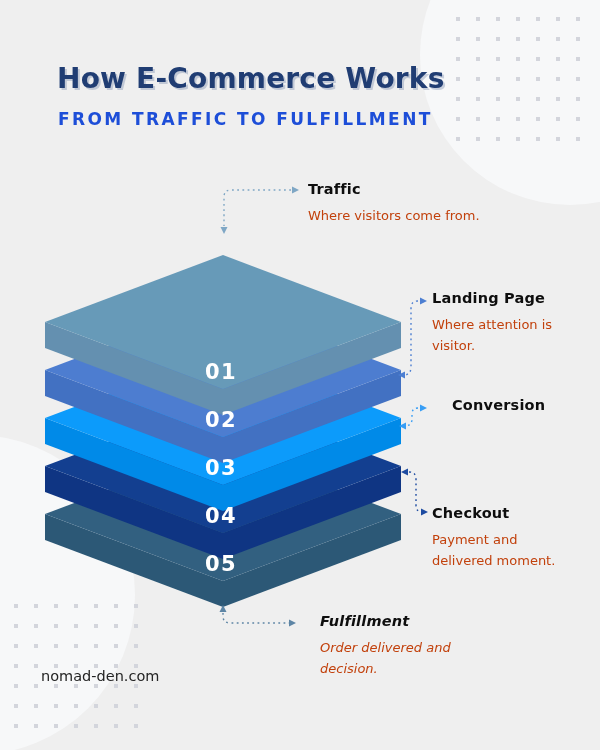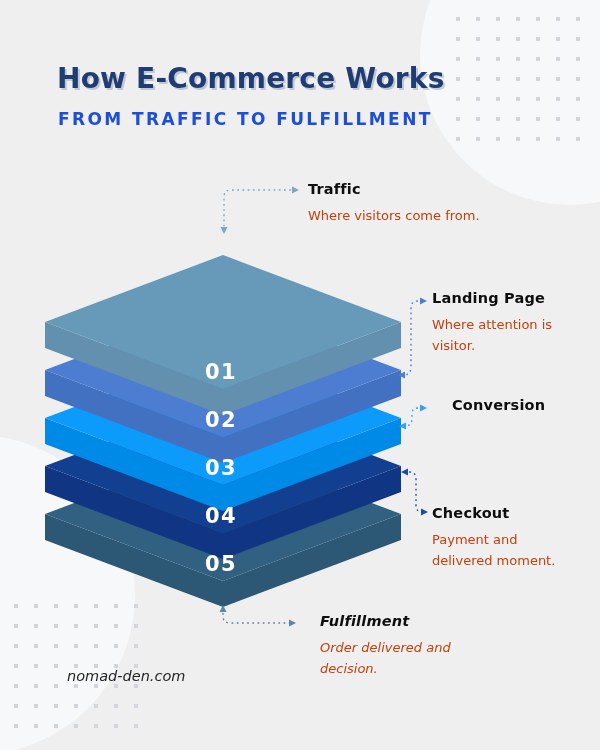--- a/index.html
+++ b/index.html
@@ -39,21 +39,21 @@
   
   .ann{position:absolute;z-index:3;}
   .ann h3{margin:0;font-size:14.5px;font-weight:bold;color:#0e0e0e;letter-spacing:.2px;}
   .ann p{margin:9px 0 0;font-size:13px;line-height:1.6;color:#c2410c;}
   .ann-traffic{left:308px;top:181px;width:230px;}
   .ann-landing{left:432px;top:290px;width:128px;}
   .ann-conversion{left:452px;top:397px;width:132px;}
   .ann-checkout{left:432px;top:505px;width:146px;}
   .ann-fulfillment{left:320px;top:613px;width:152px;font-style:italic;}
   
-  .brand{position:absolute;left:67px;top:668px;z-index:3;font-size:14.5px;color:#242424;font-style:italic;}
+  .brand{position:absolute;left:41px;top:668px;z-index:3;font-size:14.5px;color:#242424;}
 </style>
 </head>
 <body>
 
 <div class="canvas">
 
   <div class="circle circle-tr"></div>
   <div class="circle circle-bl"></div>
   <div class="dots dots-tr"></div>
   <div class="dots dots-bl"></div>

